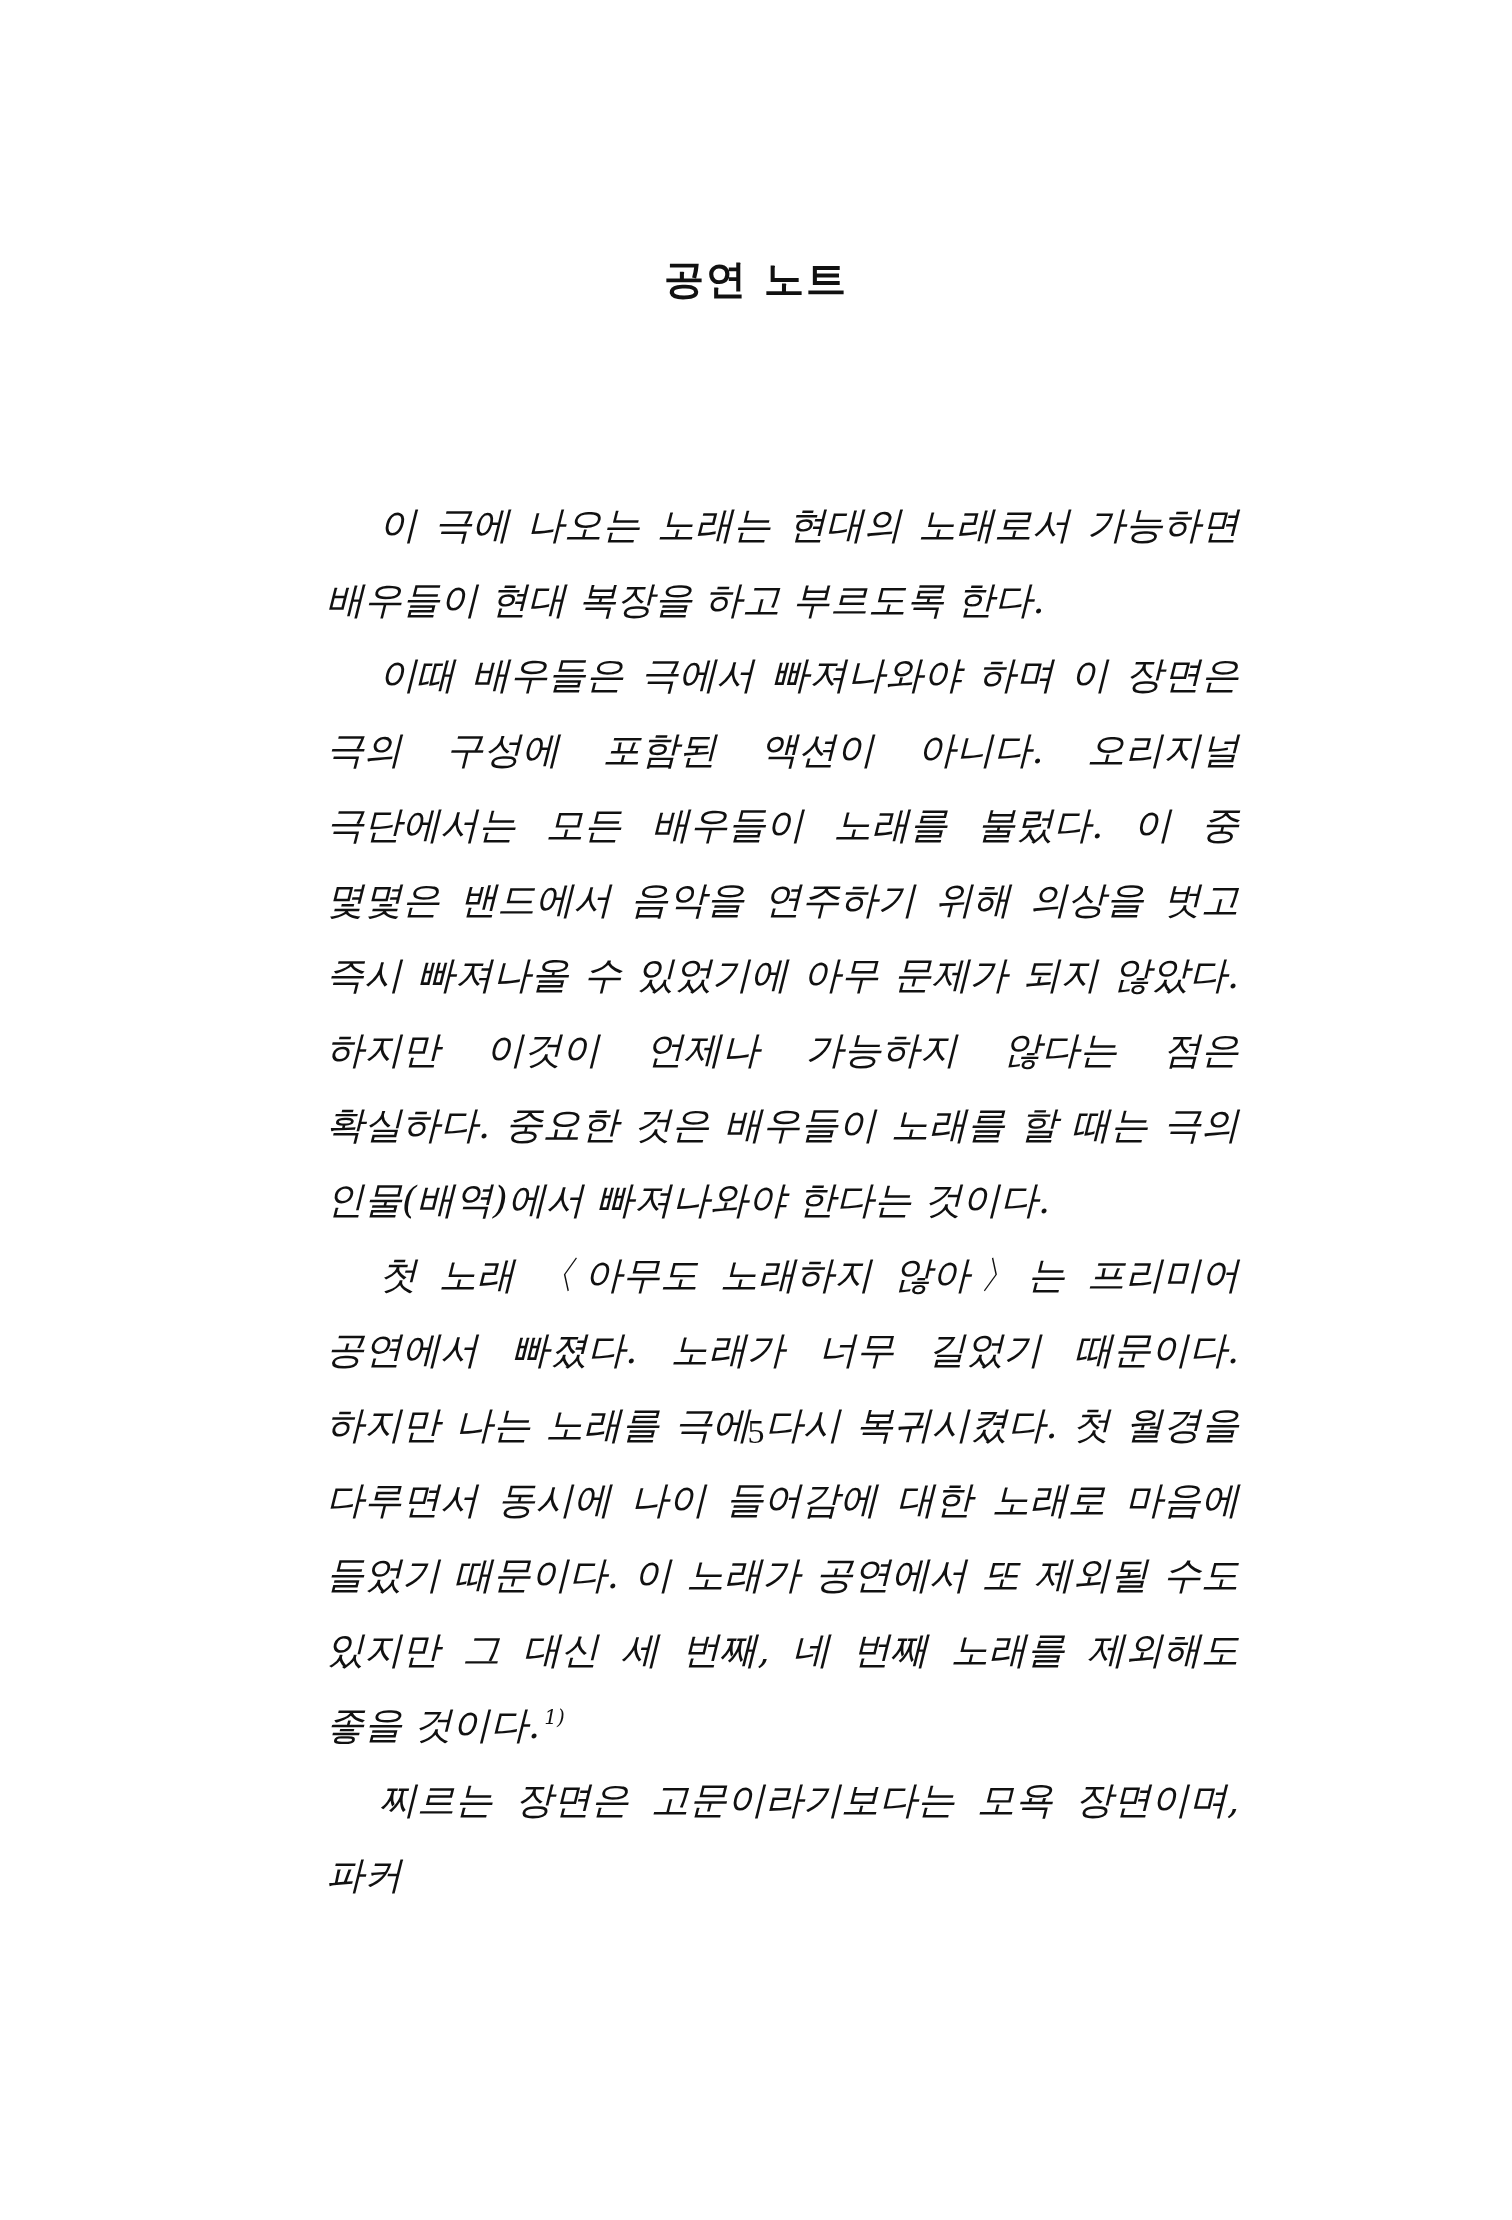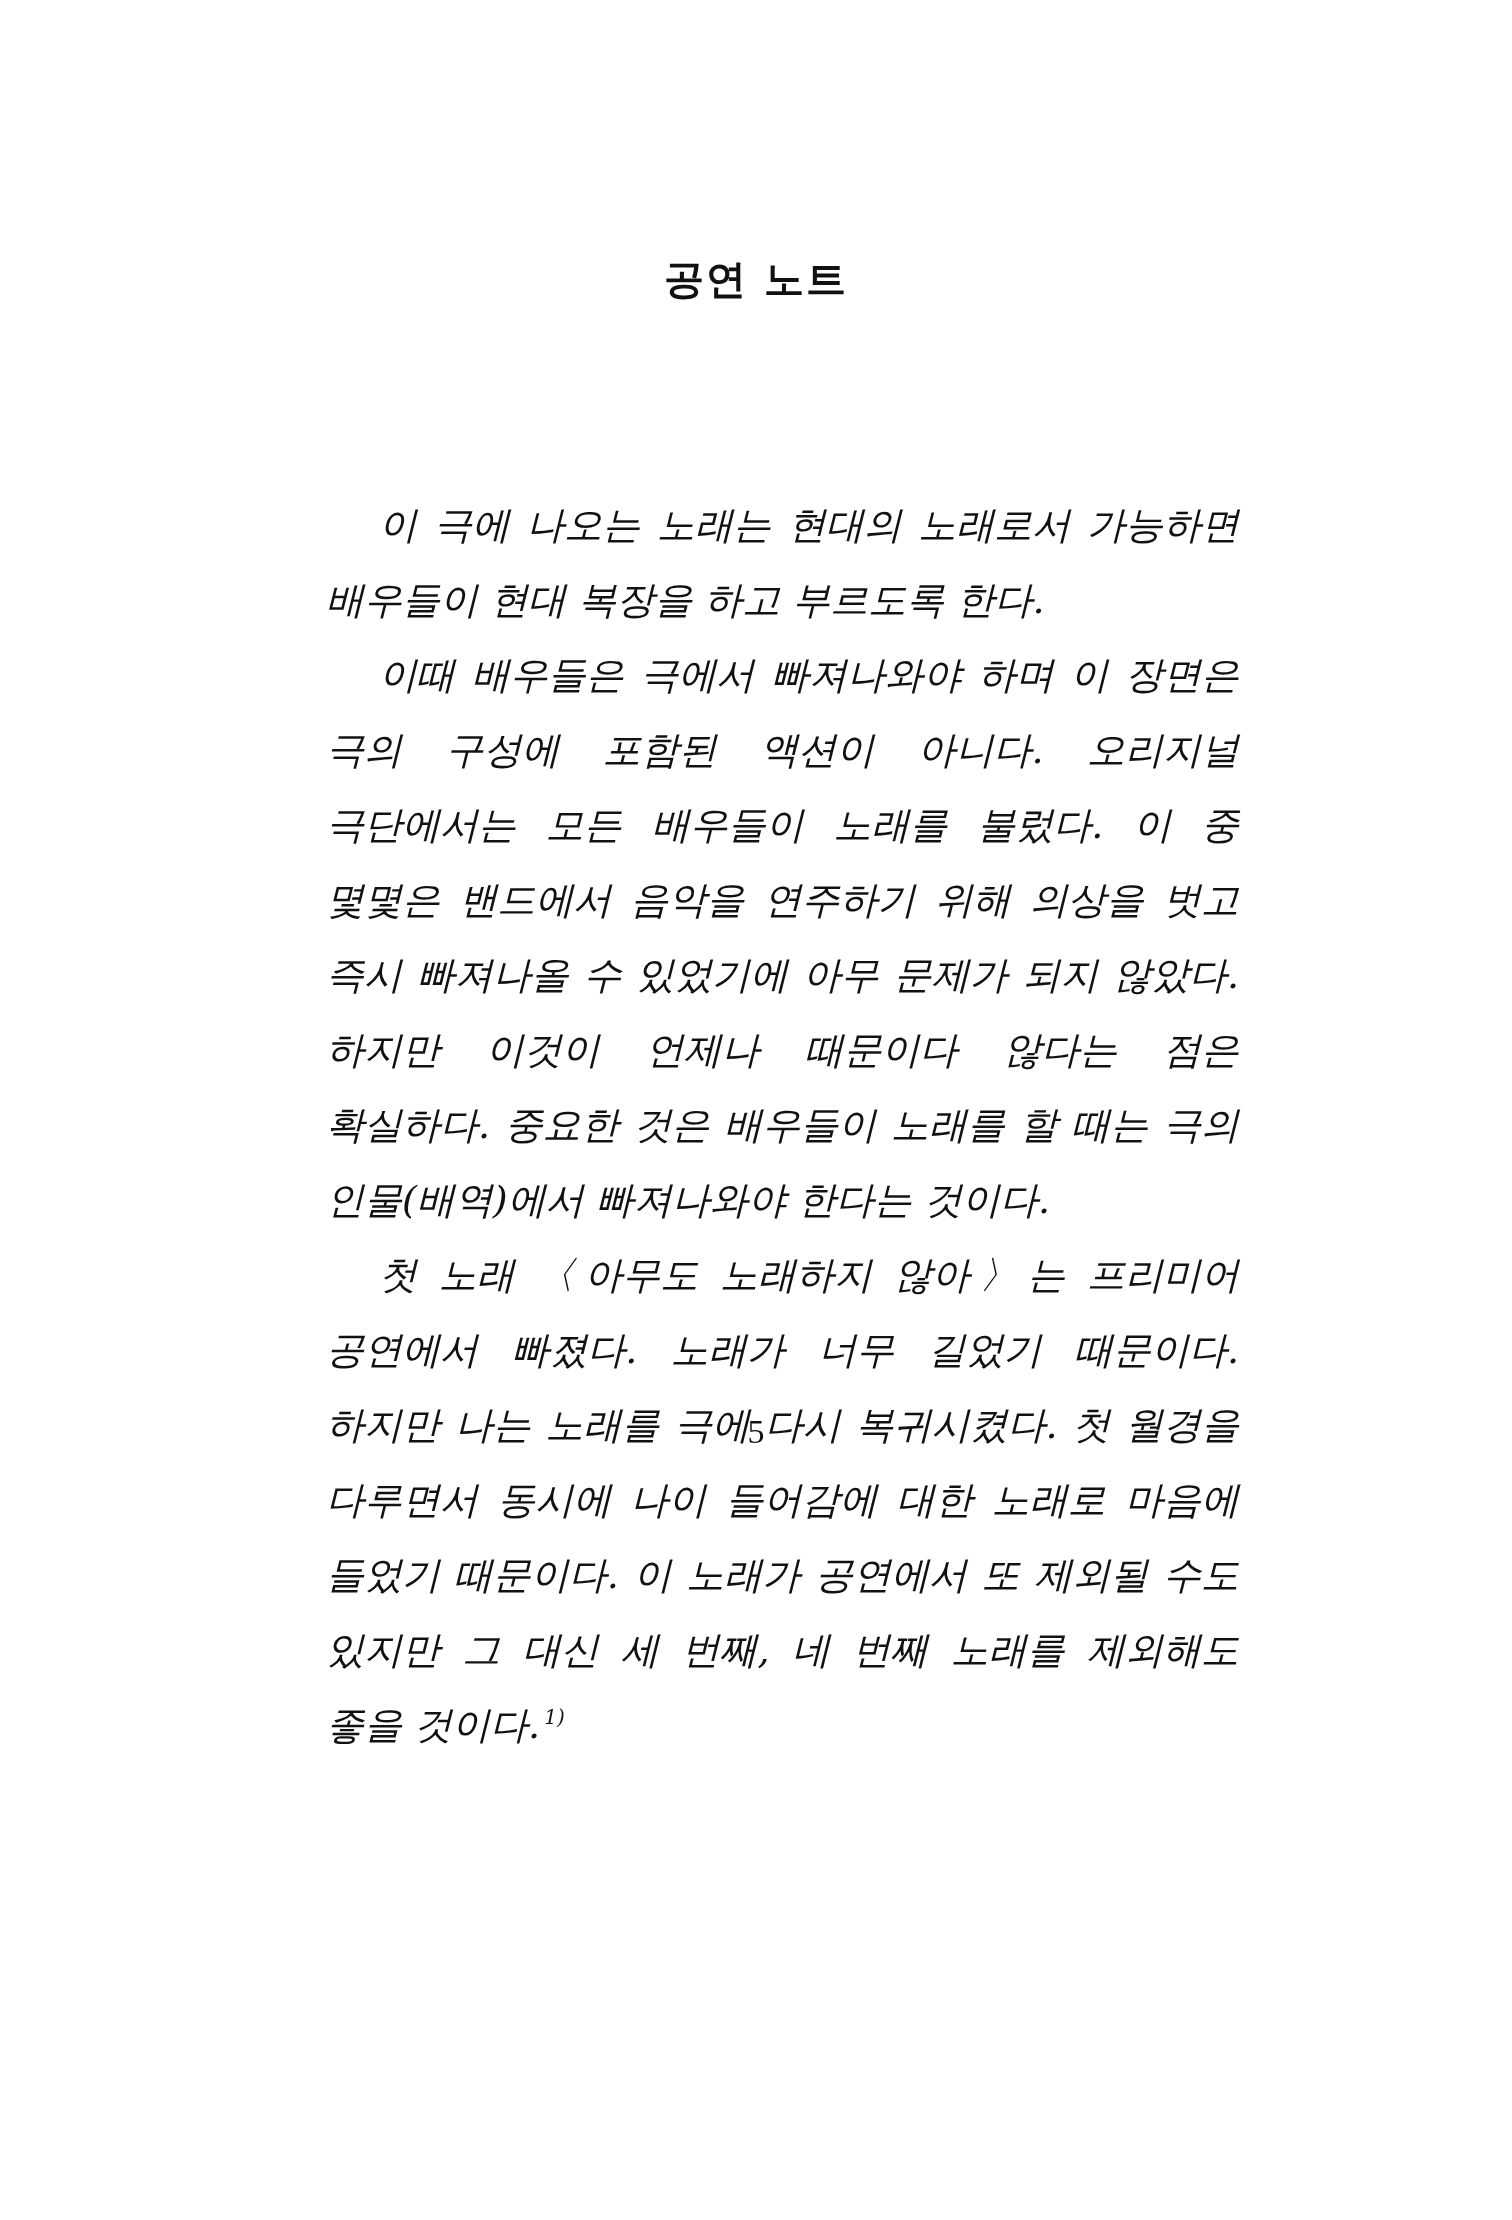--- a/index.html
+++ b/index.html
@@ -61,20 +61,23 @@
 </head>
 <body>
 
 <h1 class="page-title">공연 노트</h1>
 
 <div class="body-text">
   <p class="paragraph">
     <span>이 극에 나오는 노래는 현대의 노래로서 가능하면 배우들이 현대 복장을 하고 부르도록 한다.</span>
   </p>
   <p class="paragraph">
-    <span>이때 배우들은 극에서 빠져나와야 하며 이 장면은 극의 구성에 포함된 액션이 아니다. 오리지널 극단에서는 모든 배우들이 노래를 불렀다. 이 중 몇몇은 밴드에서 음악을 연주하기 위해 의상을 벗고 즉시 빠져나올 수 있었기에 아무 문제가 되지 않았다. 하지만 이것이 언제나 때문이다 않다는 점은 확실하다. 중요한 것은 배우들이 노래를 할 때는 극의 인물(배역)에서 빠져나와야 한다는 것이다.</span>
+    <span>이때 배우들은 극에서 빠져나와야 하며 이 장면은 극의 구성에 포함된 액션이 아니다. 오리지널 극단에서는 모든 배우들이 노래를 불렀다. 이 중 몇몇은 밴드에서 음악을 연주하기 위해 의상을 벗고 즉시 빠져나올 수 있었기에 아무 문제가 되지 않았다. 하지만 이것이 언제나 가능하지 않다는 점은 확실하다. 중요한 것은 배우들이 노래를 할 때는 극의 인물(배역)에서 빠져나와야 한다는 것이다.</span>
   </p>
   <p class="paragraph">
     <span>첫 노래 〈아무도 노래하지 않아〉는 프리미어 공연에서 빠졌다. 노래가 너무 길었기 때문이다. 하지만 나는 노래를 극에 다시 복귀시켰다. 첫 월경을 다루면서 동시에 나이 들어감에 대한 노래로 마음에 들었기 때문이다. 이 노래가 공연에서 또 제외될 수도 있지만 그 대신 세 번째, 네 번째 노래를 제외해도 좋을 것이다.</span><span class="footnote-ref">1)</span>
+  </p>
+  <p class="paragraph">
+    <span>찌르는 장면은 고문이라기보다는 모욕 장면이며, 파커</span>
   </p>
 </div>
 
 <div class="page-number">5</div>
 
 </body></html>

